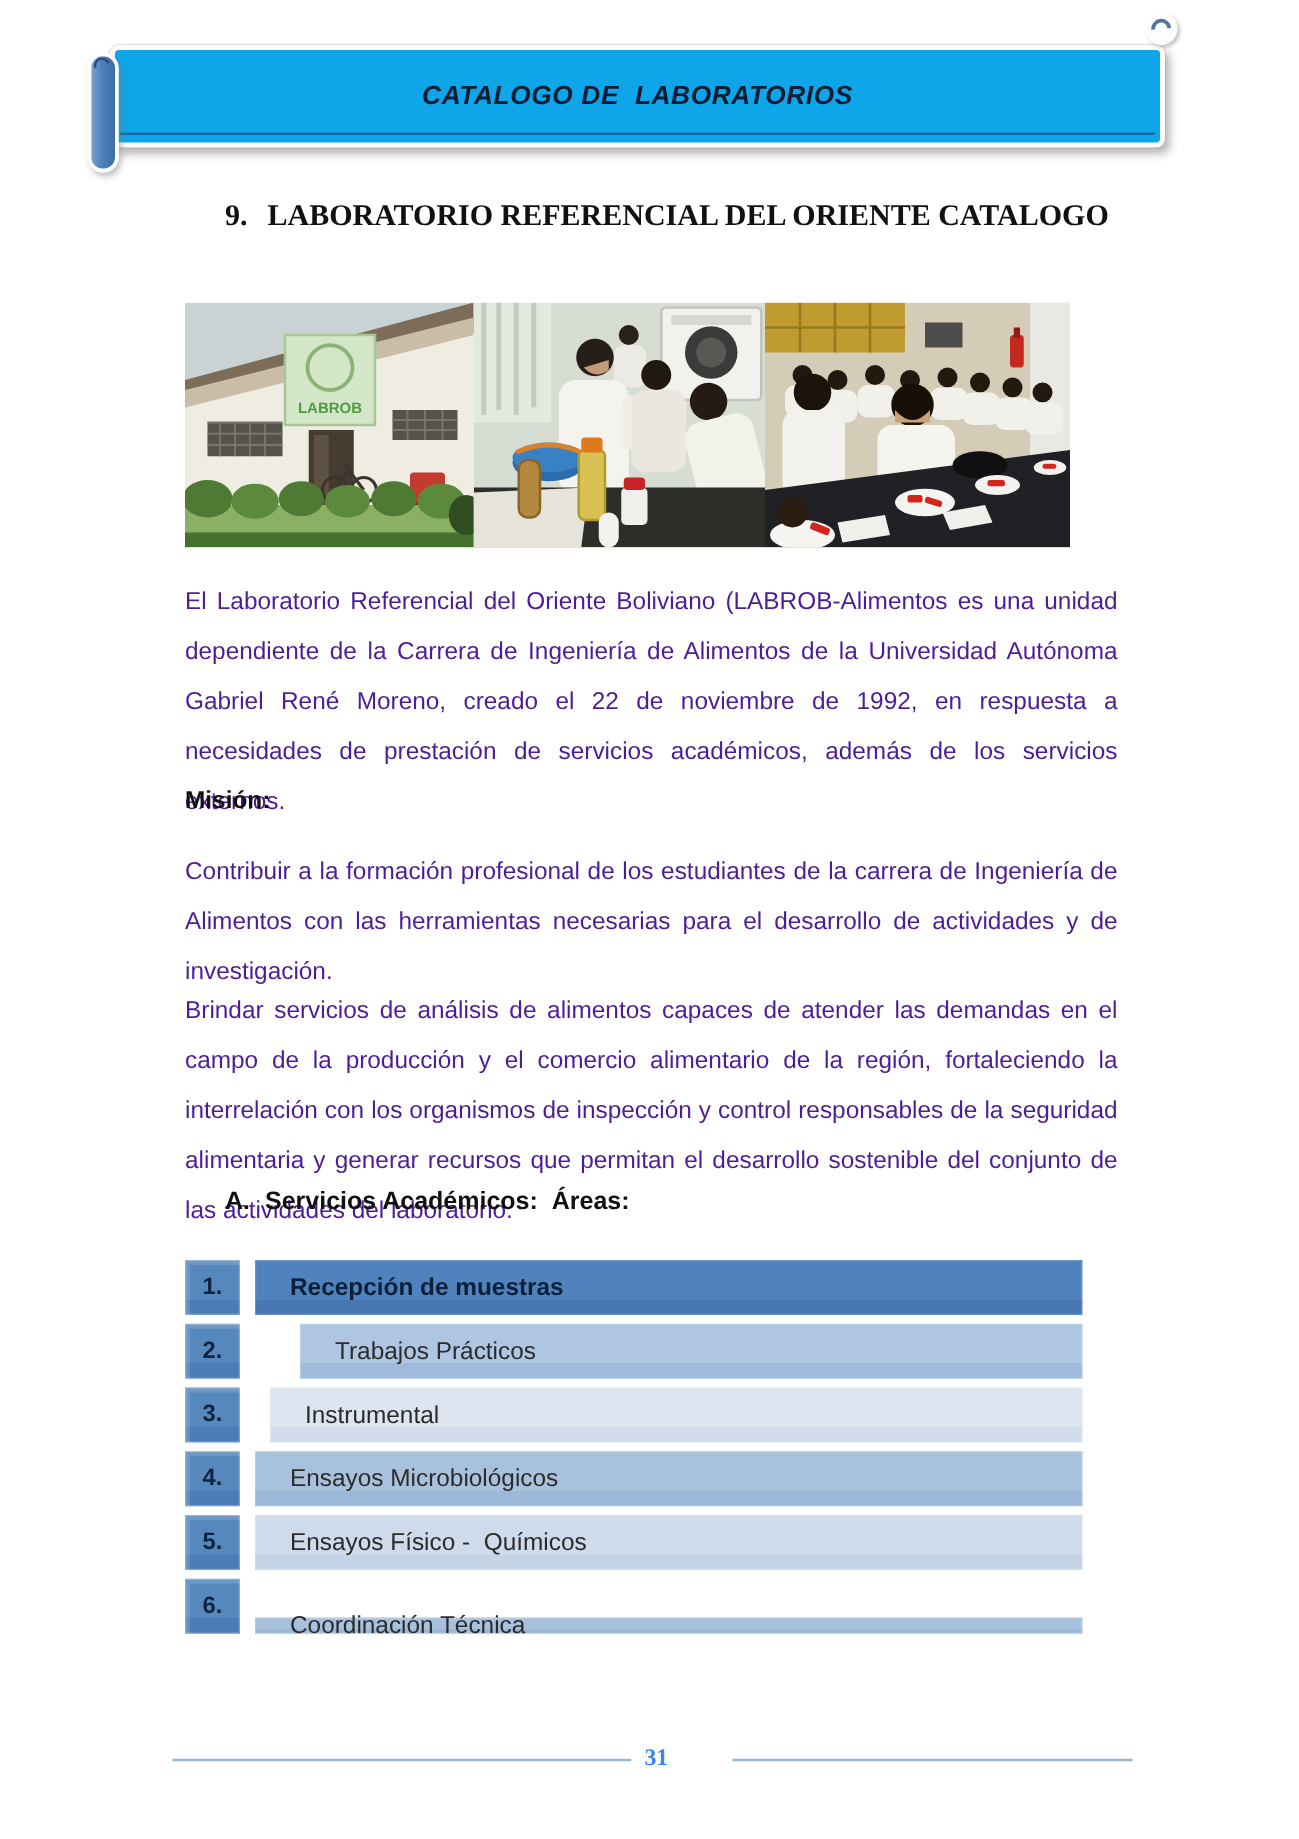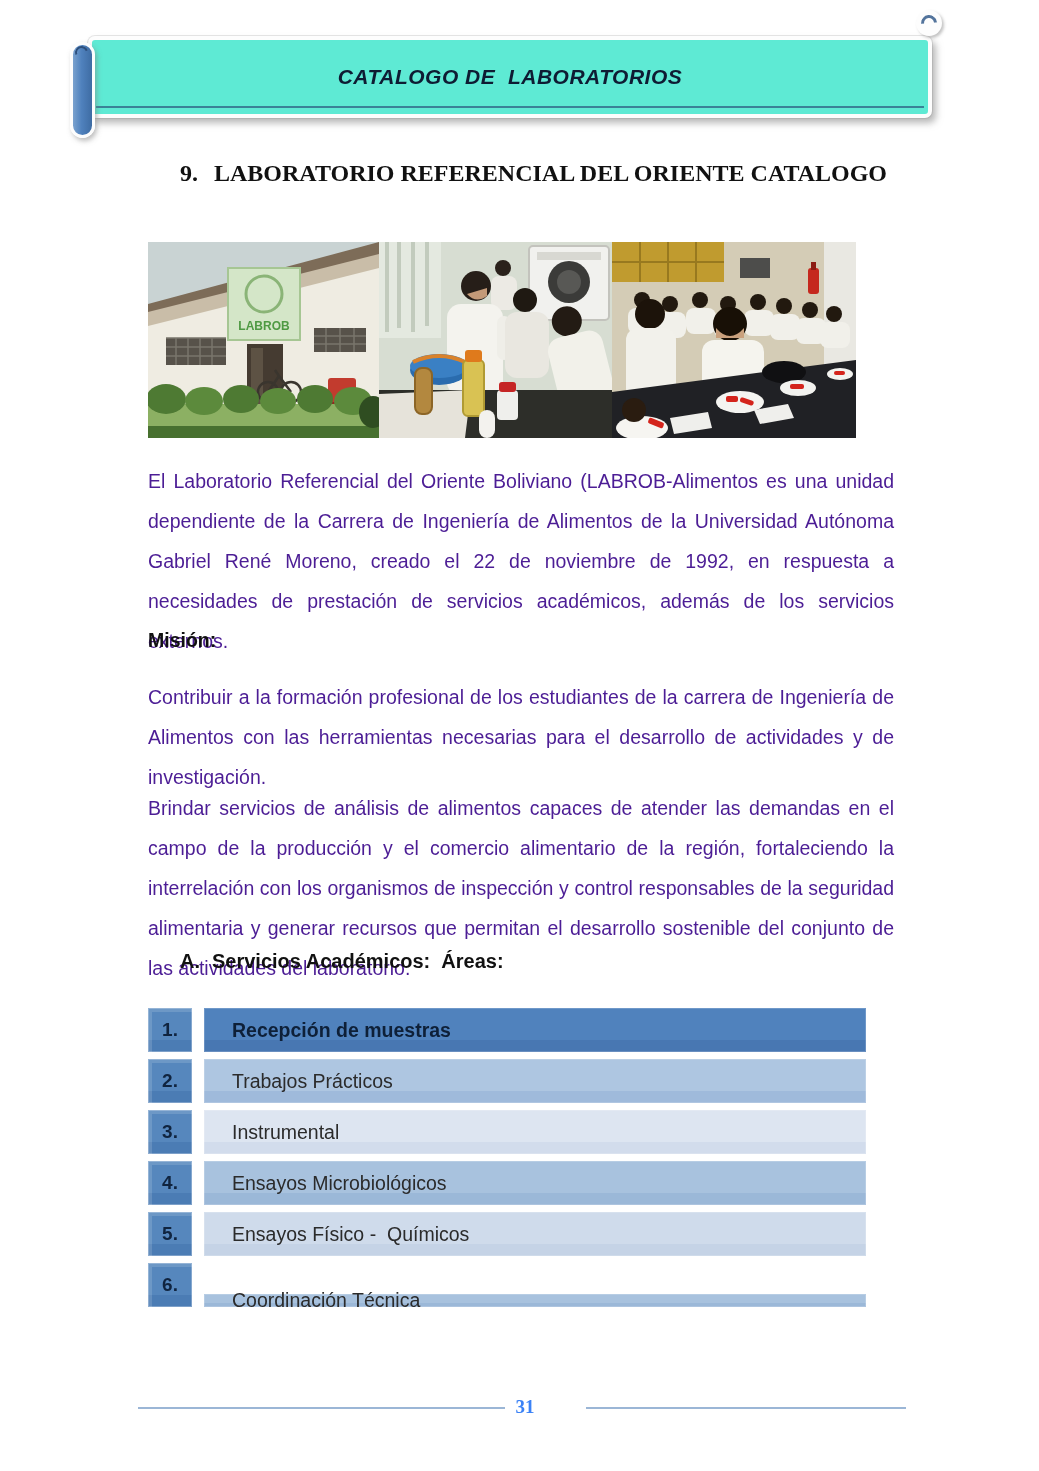--- a/index.html
+++ b/index.html
@@ -6,21 +6,21 @@
   html,body { background:#ffffff; }
   body {
     width:1039px; height:1471px; position:relative; overflow:hidden;
     font-family:"Liberation Sans", sans-serif; color:#1a1a1a;
   }
 
   
   .banner { position:absolute; left:70px; top:0; width:880px; height:150px; }
   .banner-main {
     position:absolute; left:18px; top:36px; width:844px; height:82px;
-    background:#5eead4; border:4px solid #fdfdfd; border-radius:7px;
+    background:#0ea5e9; border:4px solid #fdfdfd; border-radius:7px;
     box-shadow:4px 5px 7px rgba(125,125,125,.55), 0 0 0 1px rgba(160,160,160,.25);
     display:flex; flex-direction:column; align-items:center; justify-content:center;
     gap:9px; z-index:1;
   }
   .banner-fold-line {
     position:absolute; bottom:6px; left:4px; right:4px; height:2px;
     background:#274a77; opacity:.65;
   }
   .banner-roll {
     position:absolute; left:0; top:42px; width:25px; height:96px;
@@ -90,22 +90,22 @@
   }
   .label-cell {
     flex:1; display:flex; align-items:center; padding-left:28px;
     font-size:19.5px; color:#2b2b2b; white-space:pre;
     box-shadow:inset 0 0 0 1px rgba(255,255,255,.18);
   }
   .row-1 .label-cell {
     background:linear-gradient(180deg,#5082bd 0%,#5082bd 72%,#4877b2 72%,#4877b2 100%);
     font-weight:bold; color:#0e2038;
   }
-  .row-2 .label-cell { background:linear-gradient(180deg,#aec6e1 0%,#aec6e1 72%,#9fbadb 72%,#9fbadb 100%); }
-  .row-3 .label-cell { background:linear-gradient(180deg,#dde5f1 0%,#dde5f1 72%,#d2dcec 72%,#d2dcec 100%); }
+  .row-2 .label-cell { background:linear-gradient(180deg,#aec6e1 0%,#aec6e1 72%,#9fbadb 72%,#9fbadb 100%);margin-left:36px; }
+  .row-3 .label-cell { background:linear-gradient(180deg,#dde5f1 0%,#dde5f1 72%,#d2dcec 72%,#d2dcec 100%);margin-left:12px; }
   .row-4 .label-cell { background:linear-gradient(180deg,#a8c2de 0%,#a8c2de 72%,#9bb8d8 72%,#9bb8d8 100%); }
   .row-5 .label-cell { background:linear-gradient(180deg,#cfdbeb 0%,#cfdbeb 72%,#c5d3e6 72%,#c5d3e6 100%);text-align:center; }
   .row-6 .label-cell { background:linear-gradient(180deg,#a8c2de 0%,#a8c2de 72%,#9bb8d8 72%,#9bb8d8 100%);margin-top:31px; }
 
   
   .footer-rule { position:absolute; top:1407px; height:2px; background:#9bb6d6; }
   .rule-left  { left:138px; width:367px; }
   .rule-right { left:586px; width:320px; }
   .page-number {
     position:absolute; left:489px; top:1396px; width:72px; text-align:center;

